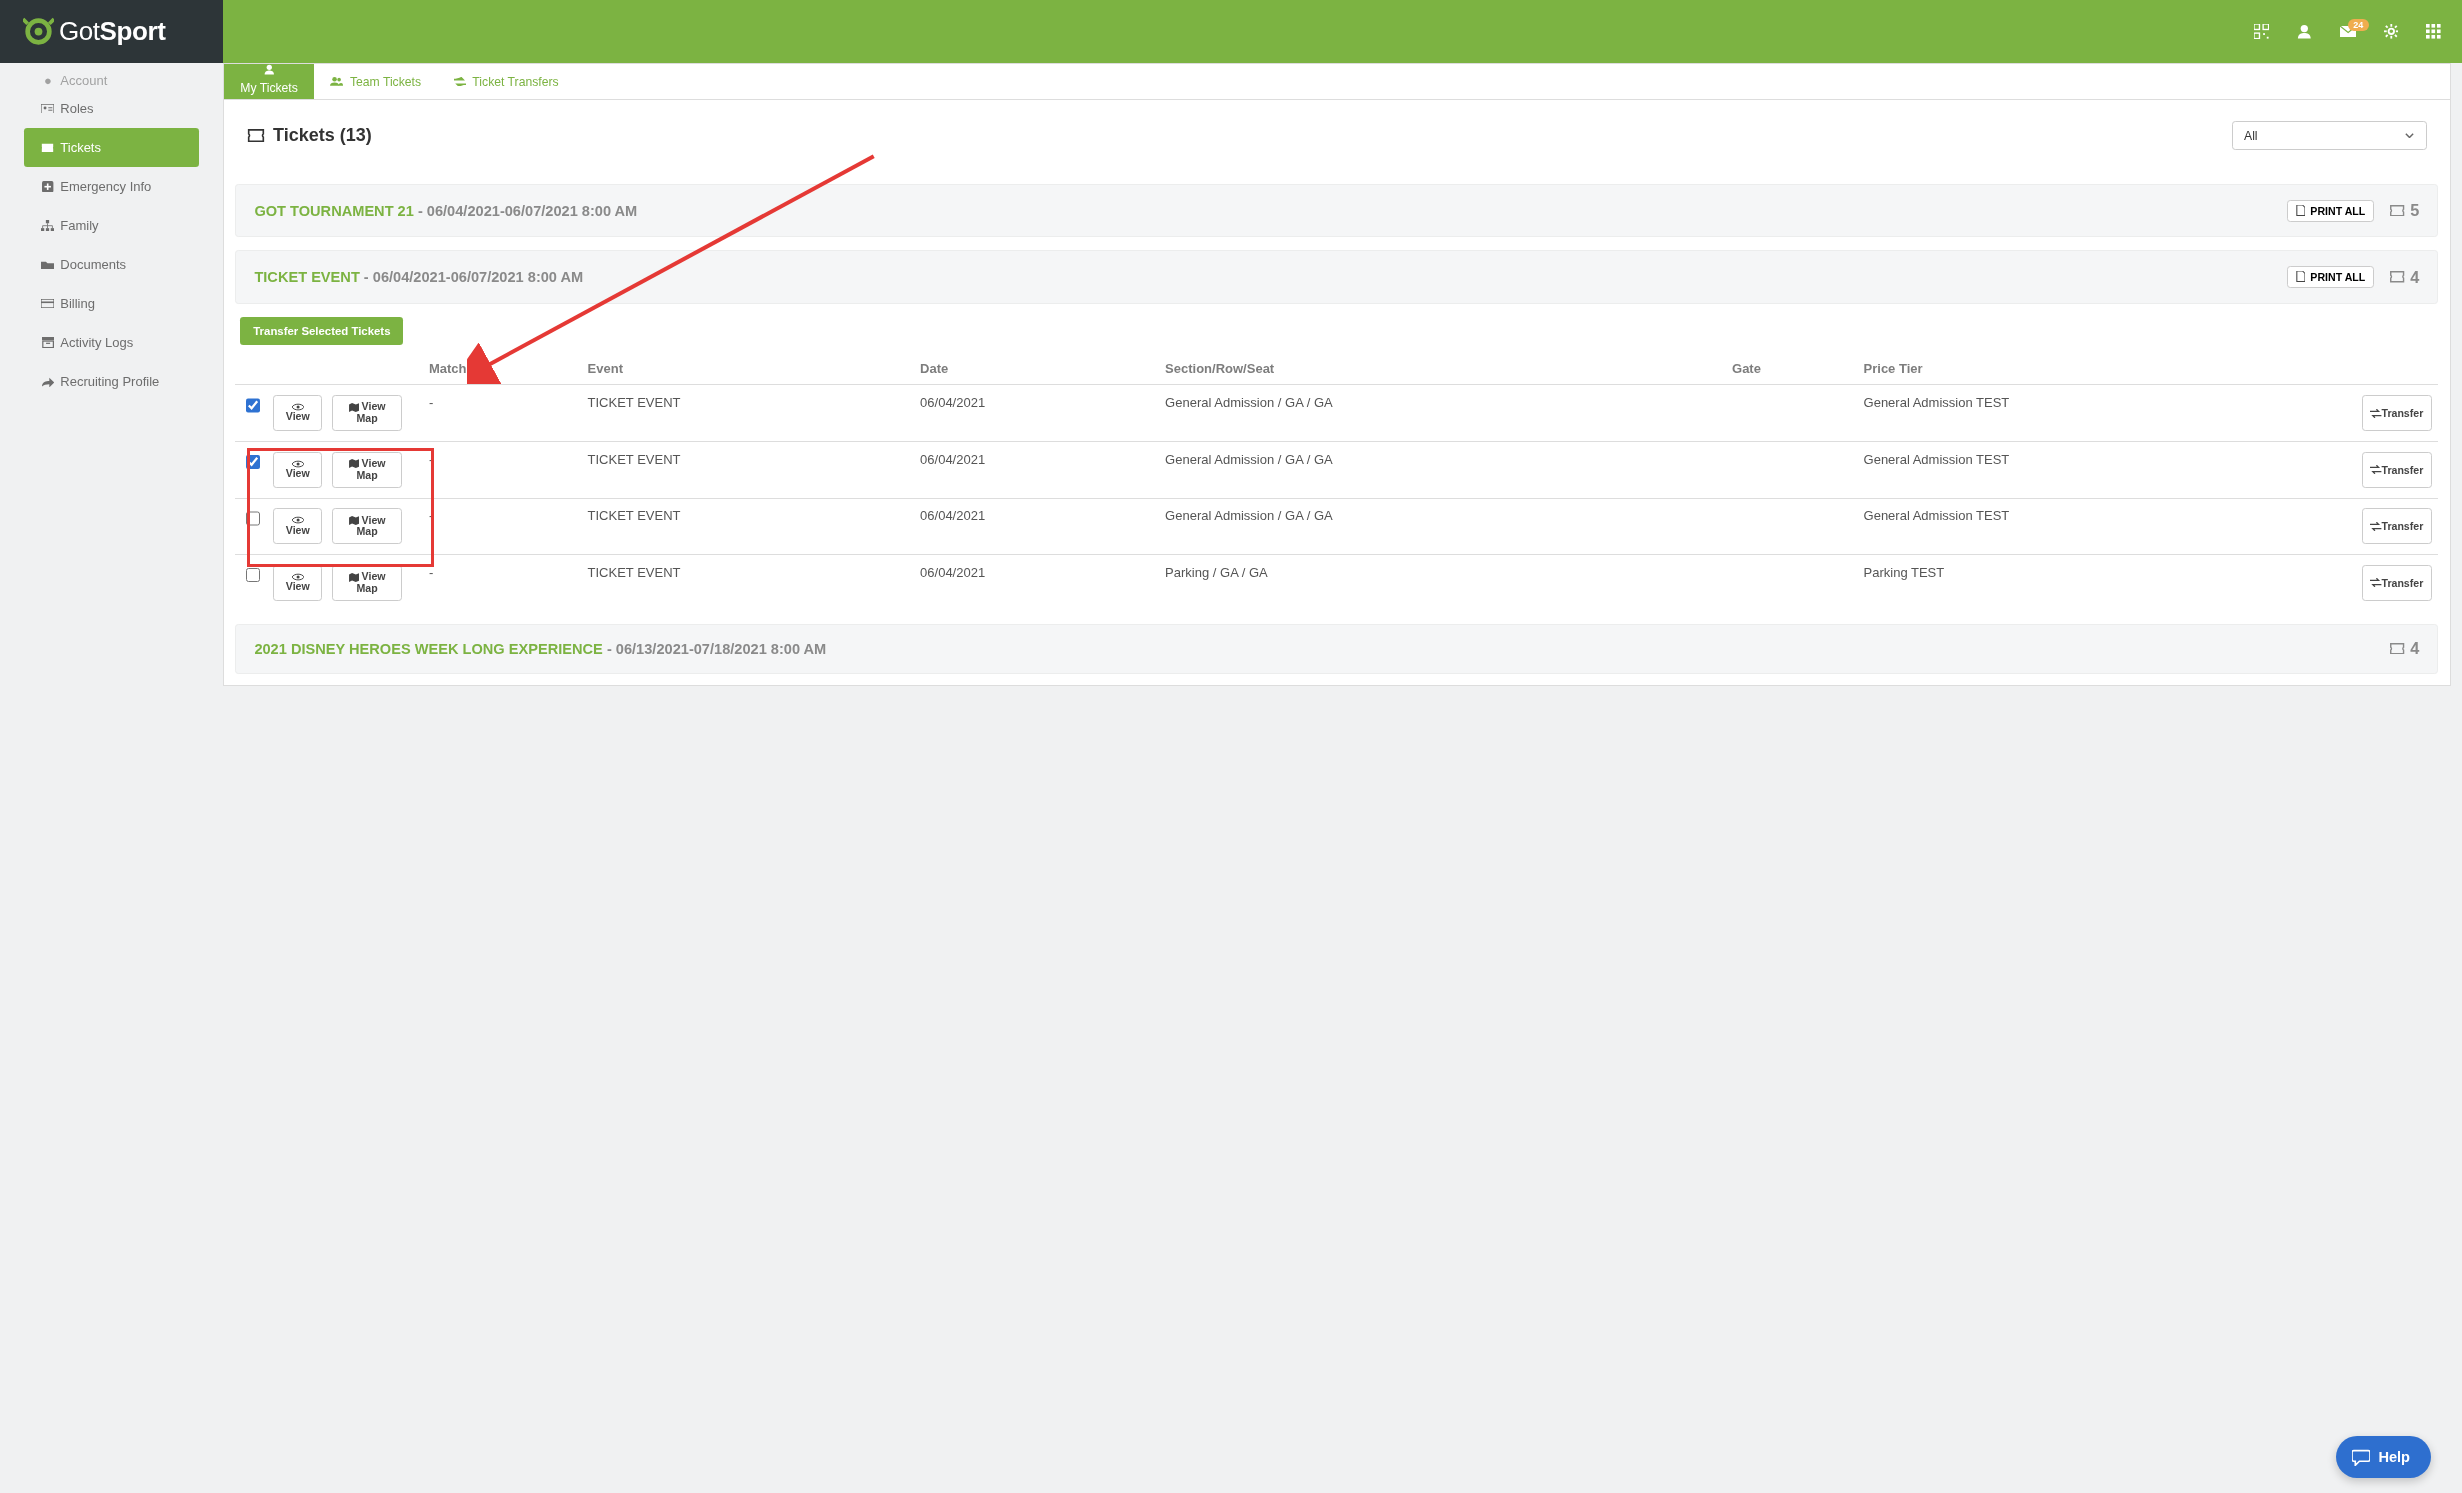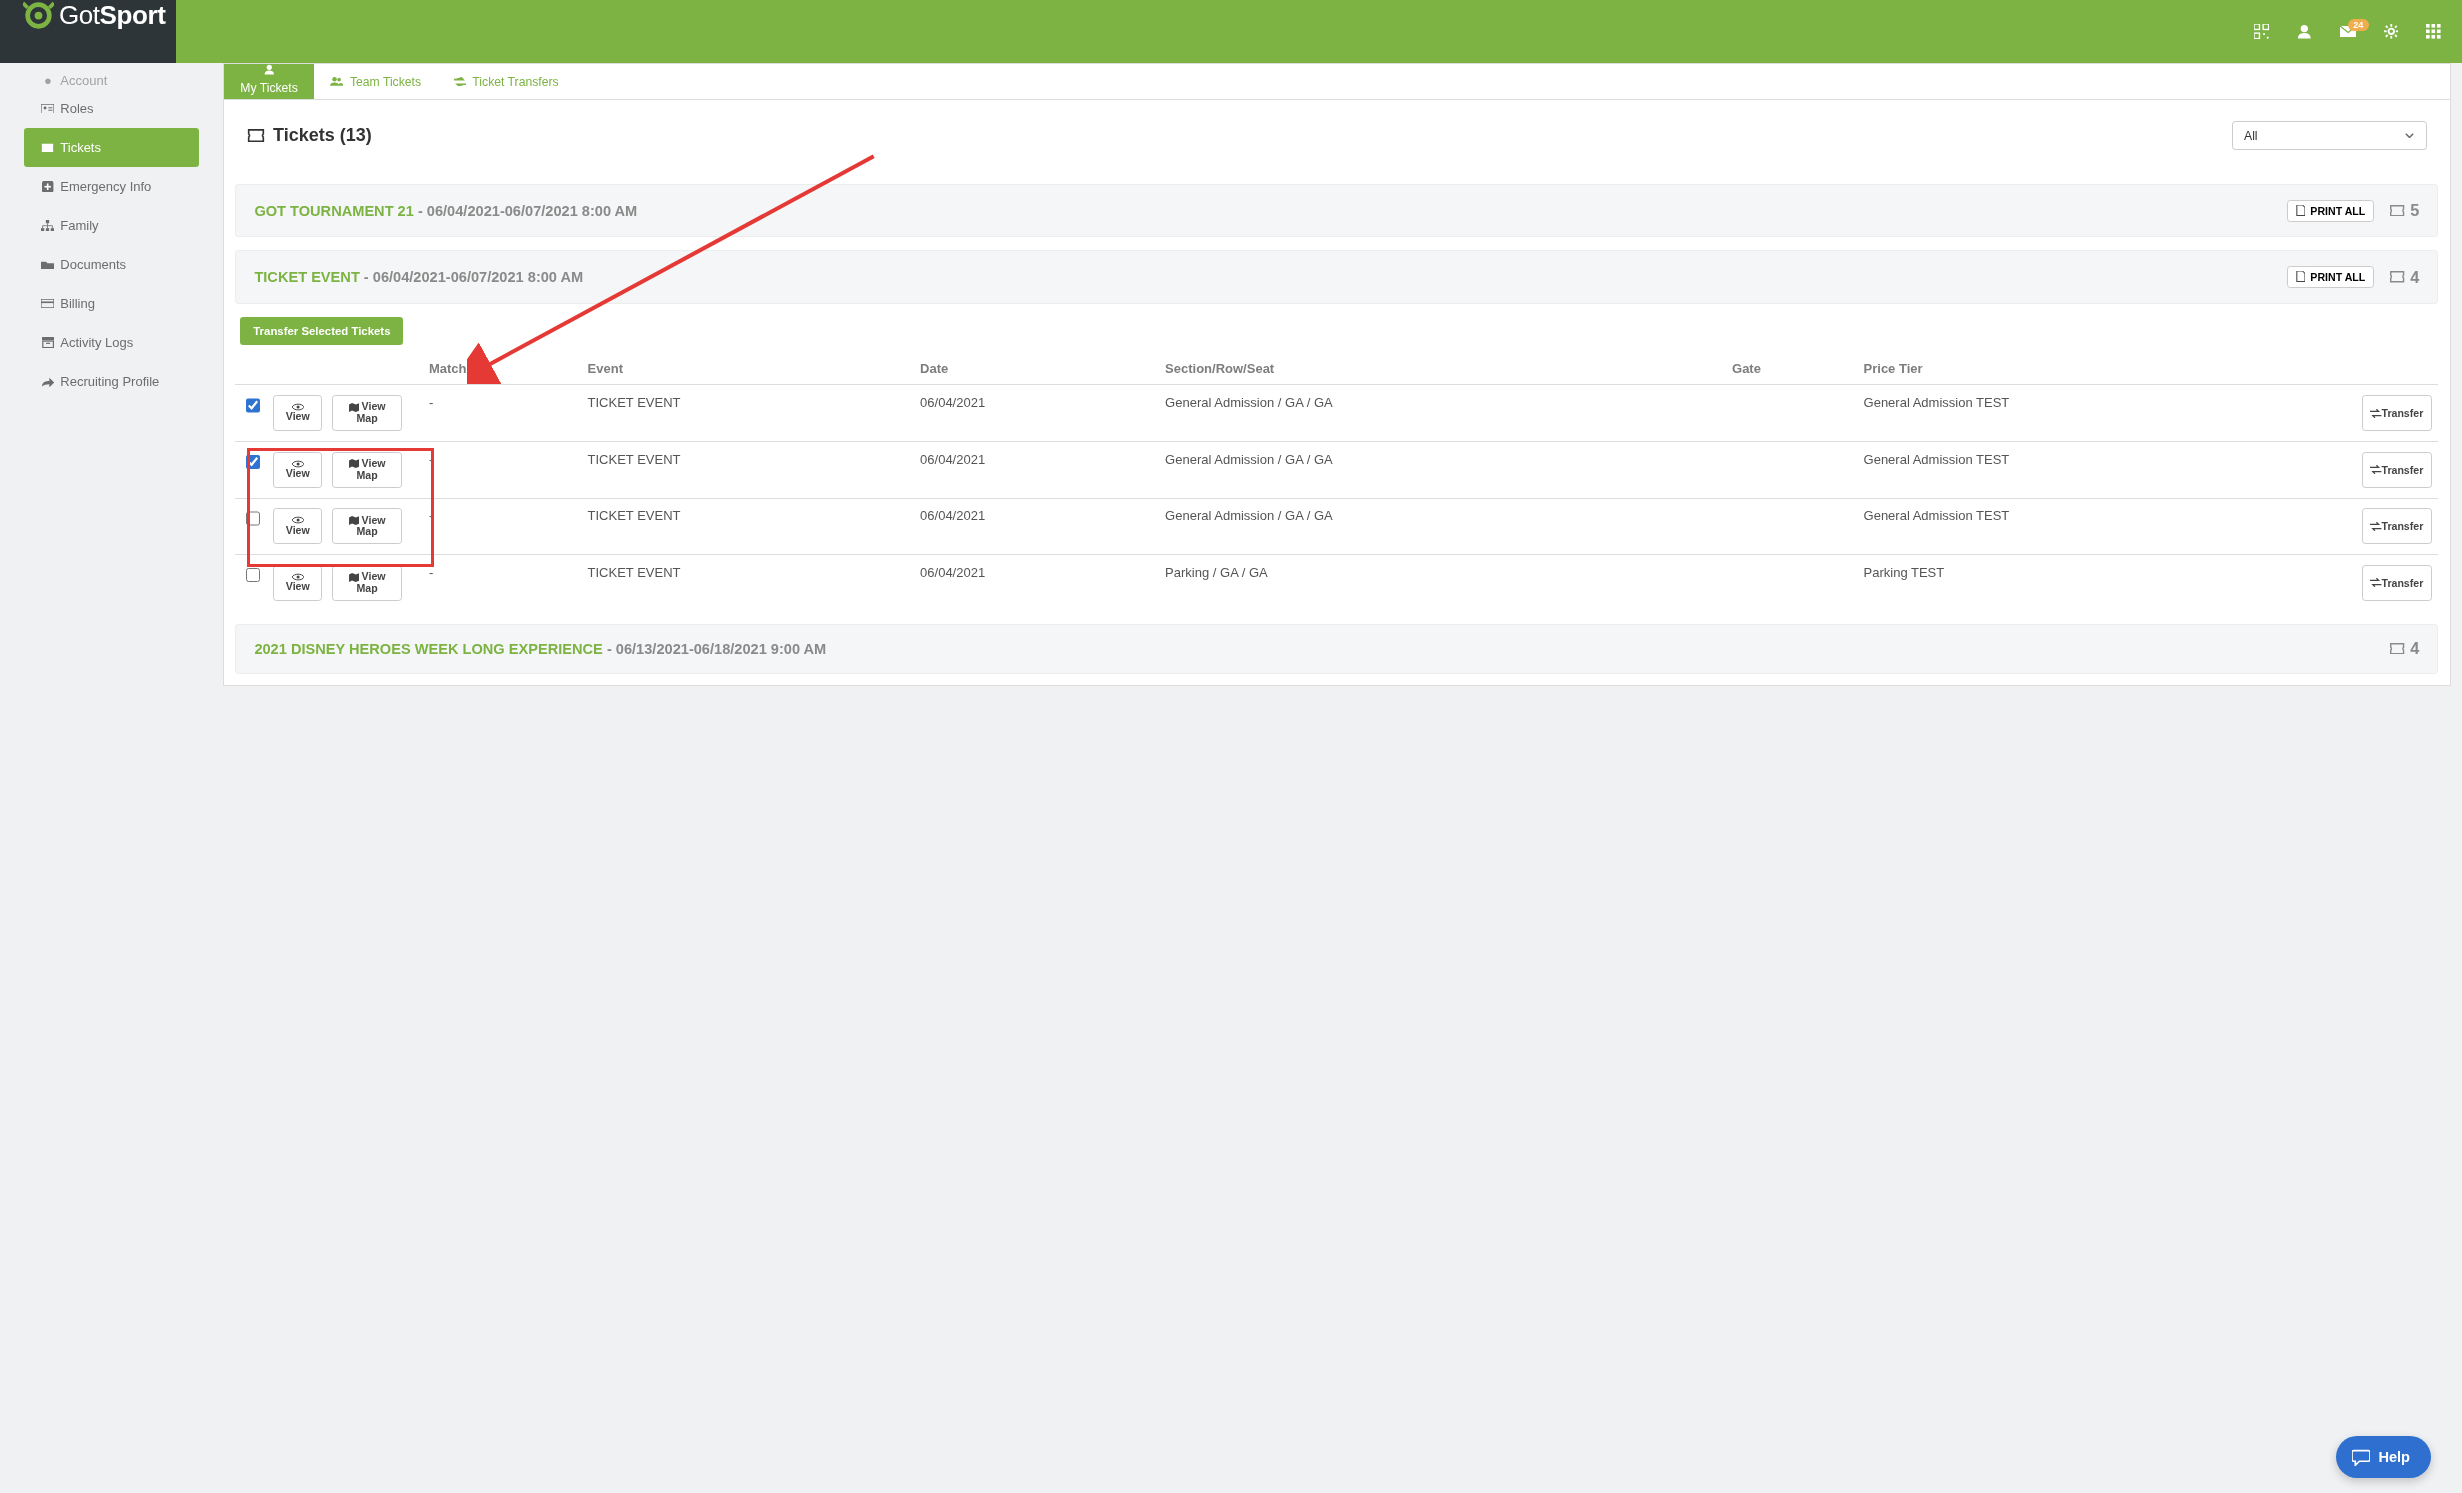--- a/index.html
+++ b/index.html
@@ -22,24 +22,24 @@
     color: var(--text);
     font-size: 12.2px;
   }
   
   .topbar {
     display: flex;
     background: var(--green);
     height: 63px;
   }
   .logo-cell {
-    width: 176px;
+    width: 223px;
     background: var(--dark-bg);
     display: flex;
-    align-items: flex-start;
+    align-items: center;
     padding-left: 23px;
   }
   .logo-cell .mark svg { display:block; }
   .logo-cell .brand {
     color: #fff;
     font-size: 26px;
     font-weight: 300;
     letter-spacing: -0.4px;
     margin-left: 4.9px;
   }
@@ -729,21 +729,21 @@
                         <path d="M0 3 h12 l-3 -3 M16 9 h-12 l3 3" stroke="#444" stroke-width="1.8" fill="none"></path>
                       </svg>
                     </span>
                     <span>Transfer</span>
                   </button>
                 </td>
               </tr>
             </tbody>
           </table>
           <div class="group-head">
-            <div class="gtitle"><span class="ev">2021 DISNEY HEROES WEEK LONG EXPERIENCE</span> <span class="dt">- 06/13/2021-06/18/2021 9:00 AM</span></div>
+            <div class="gtitle"><span class="ev">2021 DISNEY HEROES WEEK LONG EXPERIENCE</span> <span class="dt">- 06/13/2021-07/18/2021 8:00 AM</span></div>
             <div class="gright">
               <span class="tix-count">
                 <span>
                   <svg width="16.3" height="11.4" viewBox="0 0 22 16">
                     <path d="M2 1 h18 v5 a2.5 2.5 0 0 0 0 4 v5 h-18 v-5 a2.5 2.5 0 0 0 0 -4 z" fill="none" stroke="#8a8a8a" stroke-width="2"></path>
                   </svg>
                 </span>
                 <span>4</span>
               </span>
             </div>

